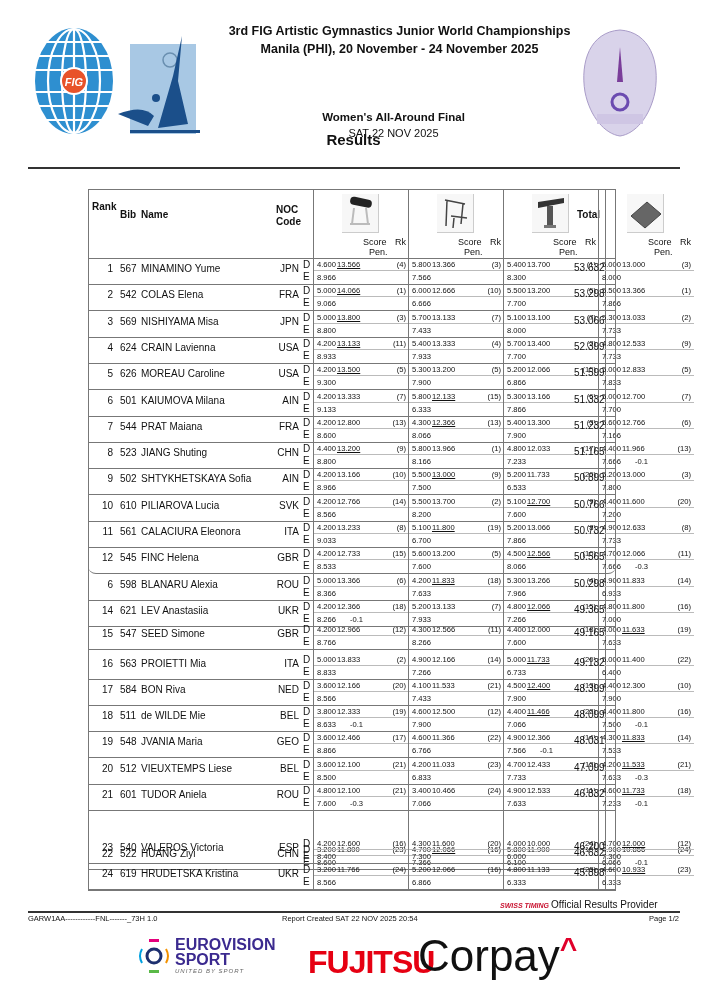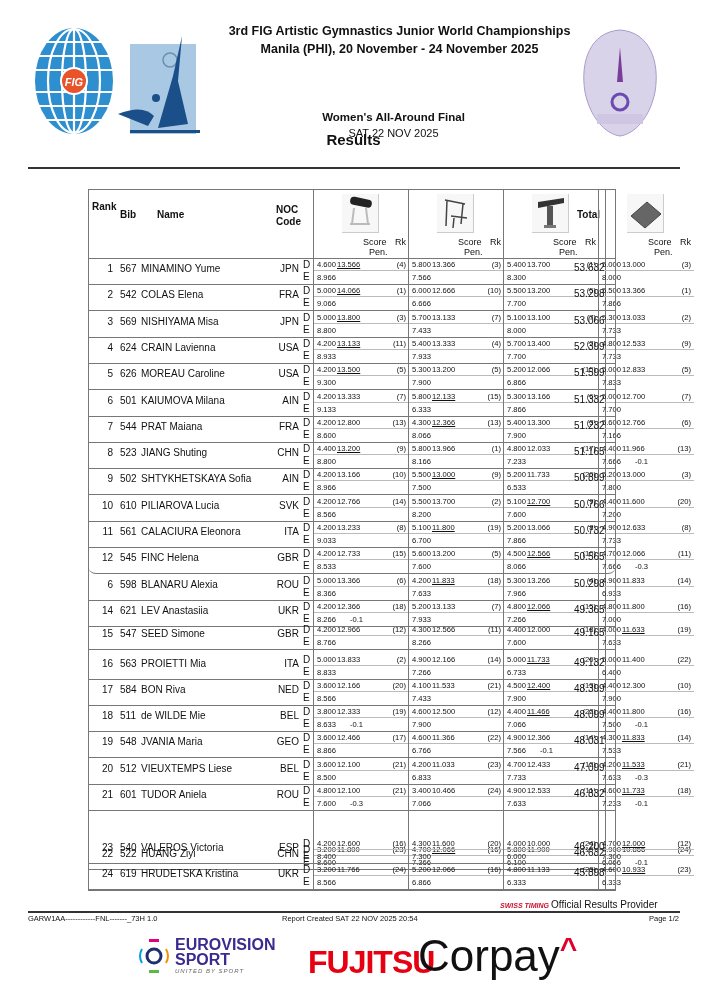--- a/index.html
+++ b/index.html
@@ -85,21 +85,21 @@
 <div id="t1" class="hdr-title">3rd FIG Artistic Gymnastics Junior World Championships</div>
 <div id="t2" class="hdr-title">Manila (PHI), 20 November - 24 November 2025</div>
 <div id="t3" class="hdr-title">Women's All-Around Final</div>
 <div id="t4" class="hdr-title">SAT 22 NOV 2025</div>
 <div class="rule-top"></div>
 <div id="results" style="top:131px;">Results</div>
 
 <div class="head">
   <span class="hcol" style="left:4px;top:12px;">Rank</span>
   <span class="hcol" style="left:32px;top:20px;">Bib</span>
-  <span class="hcol" style="left:69px;top:20px;">Name</span>
+  <span class="hcol" style="left:53px;top:20px;">Name</span>
   <span class="hcol" style="left:188px;top:15px;">NOC</span>
   <span class="hcol" style="left:188px;top:27px;">Code</span>
   <span class="hcol" style="left:489px;top:20px;">Total</span>
 </div>
 
 <div id="app-headers">
     <div class="appcol" style="left: 313px; top: 189px; height: 702px; width: 95px;">
       <div class="appicon" style="left:28px;"><svg width="36" height="38" viewBox="0 0 36 38">
           <rect x="8" y="4" width="22" height="8" rx="4" fill="#222" transform="rotate(12 18 8)"></rect>
           <path d="M12 14 L10 30 M24 14 L26 30 M8 30 H28" stroke="#bbb" stroke-width="2" fill="none"></path>

